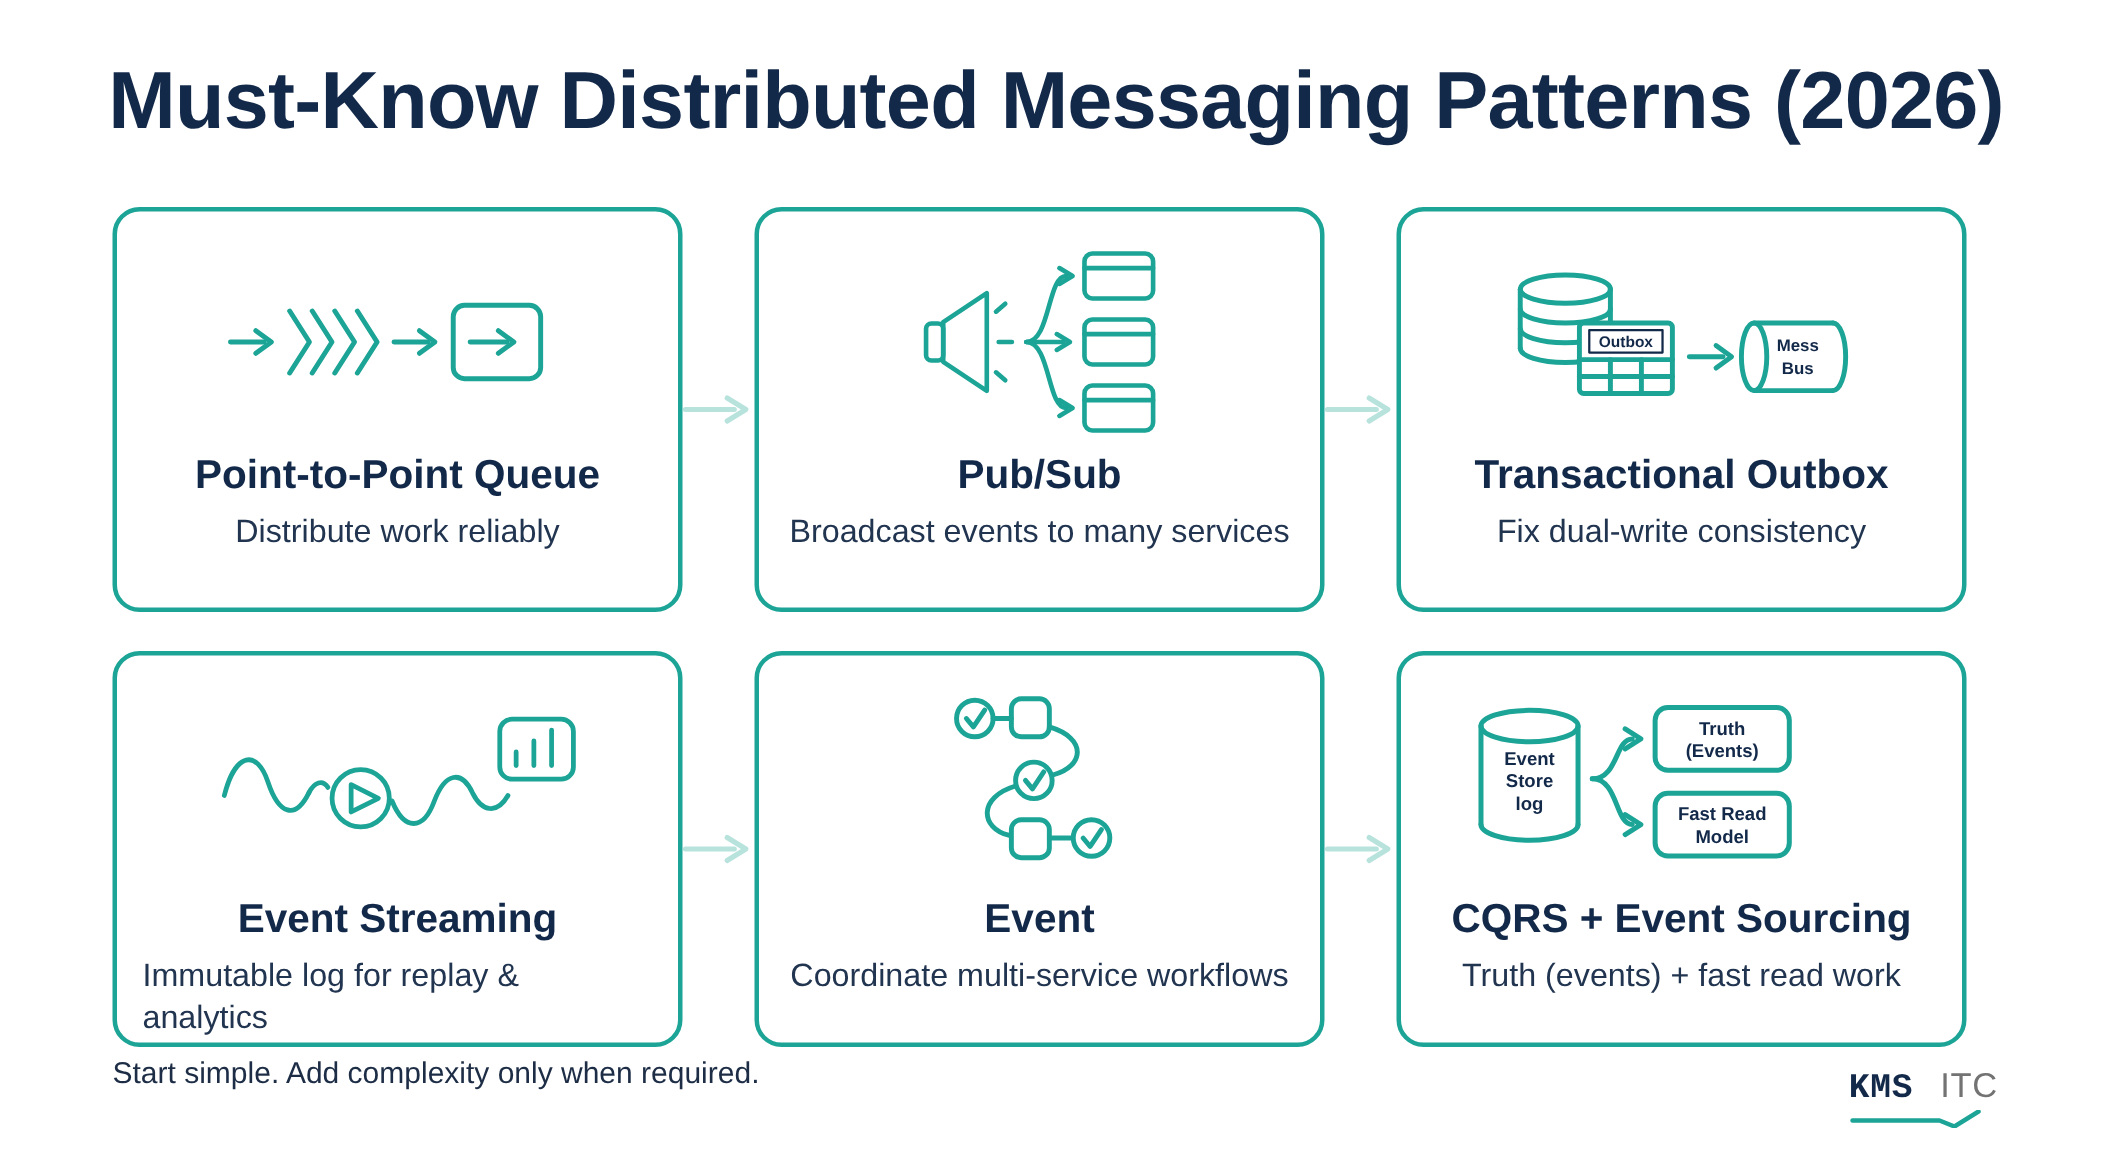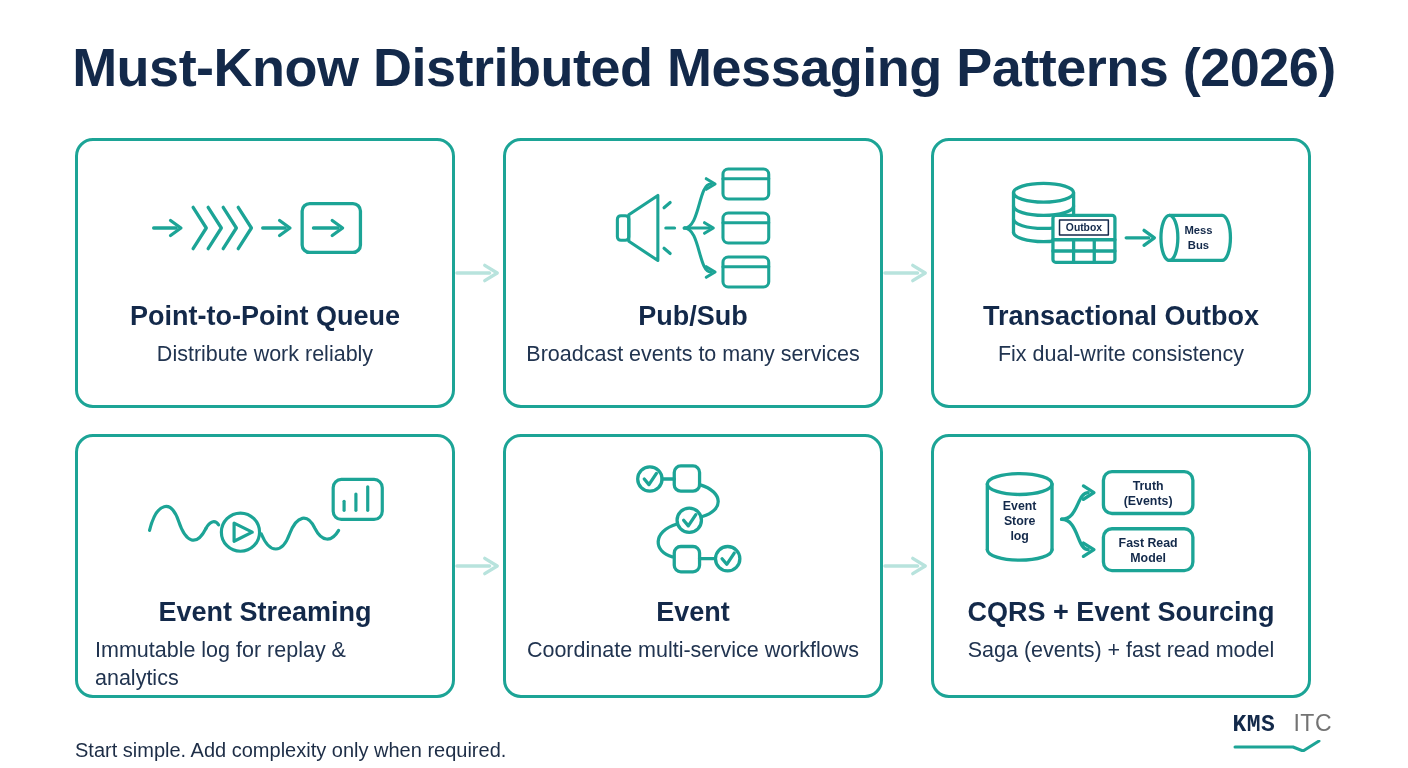--- a/index.html
+++ b/index.html
@@ -34,21 +34,21 @@
   }
   .conn{display:flex;align-items:center;justify-content:center;}
   .conn-svg path{stroke:#b8e3dd;stroke-width:3.5;fill:none;stroke-linecap:round;stroke-linejoin:round;}
   .ic path,.ic rect,.ic circle,.ic ellipse{
     stroke:#1ca496;stroke-width:3.5;fill:none;stroke-linecap:round;stroke-linejoin:round;
   }
   .ic .wf{fill:#ffffff;}
   .ic .lbl{stroke:#13294a;stroke-width:1.6;fill:#ffffff;}
   .ic text{fill:#13294a;stroke:none;font-weight:bold;font-family:"Liberation Sans",sans-serif;}
   .footer-note{
-    position:absolute;left:75px;bottom:6px;font-size:20px;color:#1d2d46;margin-top:47px;
+    position:absolute;left:75px;bottom:40px;font-size:20px;color:#1d2d46;margin-top:47px;
   }
   .brand{
     position:absolute;right:76px;bottom:16px;text-align:left;font-size:23px;
   }
   .brand-bold{font-weight:800;color:#13294a;letter-spacing:0.5px;font-family:Liberation Mono, monospace;}
   .brand-light{font-weight:400;color:#737373;margin-left:18px;letter-spacing:0.5px;}
   .brand-underline{display:block;margin-top:2px;}
   .brand-underline path{stroke:#1ca496;stroke-width:3;fill:none;stroke-linecap:round;stroke-linejoin:round;}
 </style>
 </head>
@@ -217,21 +217,21 @@
           <path d="M115 83 L126 90 L115 97"></path>
         <rect x="136" y="8" width="94" height="44" rx="9"></rect>
         <text x="183" y="27" text-anchor="middle" font-size="13">Truth</text>
         <text x="183" y="43" text-anchor="middle" font-size="13">(Events)</text>
         <rect x="136" y="68" width="94" height="44" rx="9"></rect>
         <text x="183" y="87" text-anchor="middle" font-size="13">Fast Read</text>
         <text x="183" y="103" text-anchor="middle" font-size="13">Model</text>
       </svg>
     </div>
     <div class="card-title">CQRS + Event Sourcing</div>
-    <div class="card-sub">Saga (events) + fast read model</div>
+    <div class="card-sub">Truth (events) + fast read work</div>
   </div>
 
 </div>
 
 <div class="footer-note">Start simple. Add complexity only when required.</div>
 
 <div class="brand">
   <span class="brand-bold">KMS</span><span class="brand-light">ITC</span>
   <svg class="brand-underline" width="92" height="12" viewBox="0 0 92 12">
     <path d="M2 7 H60 L70 11 L86 1"></path>

